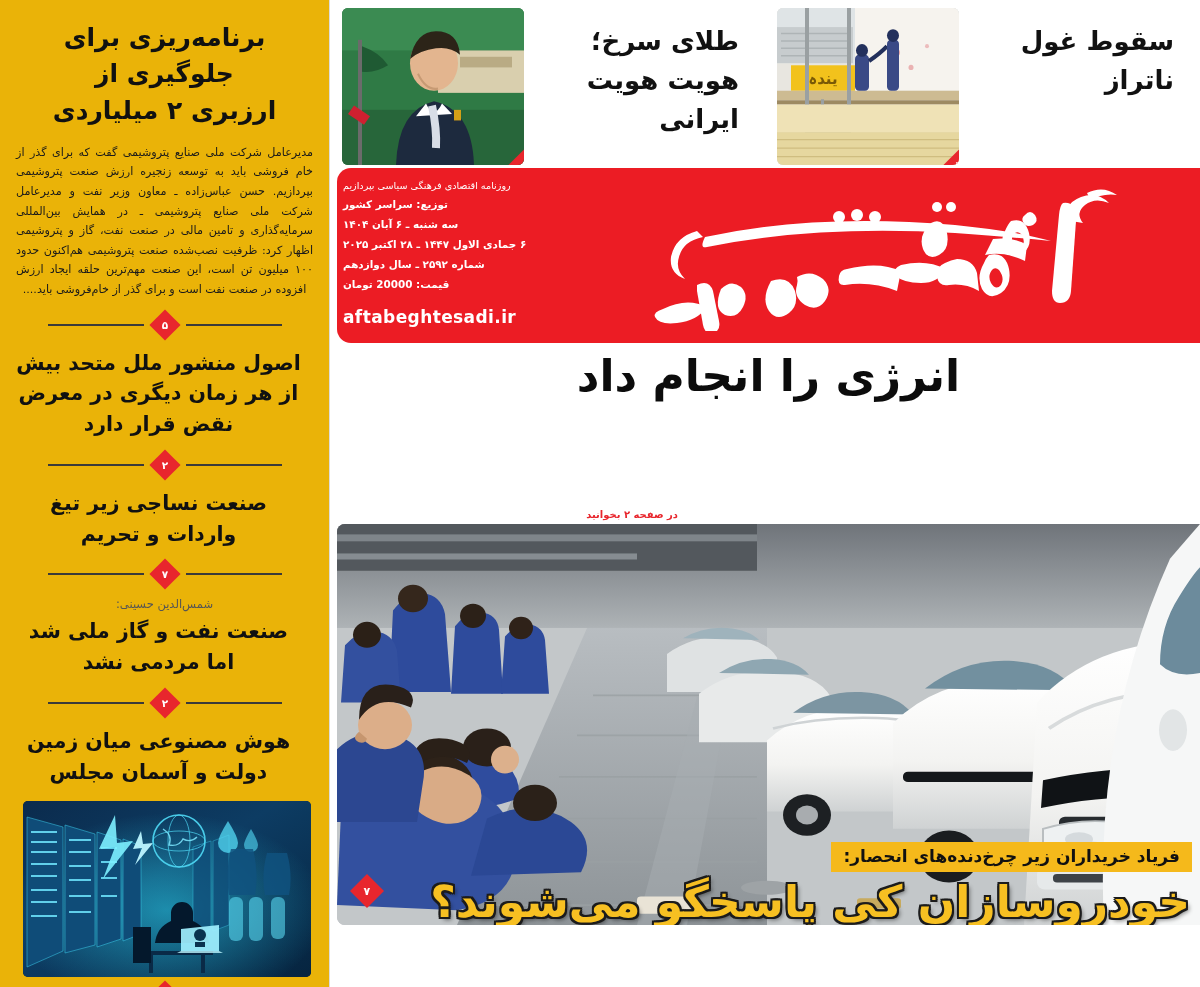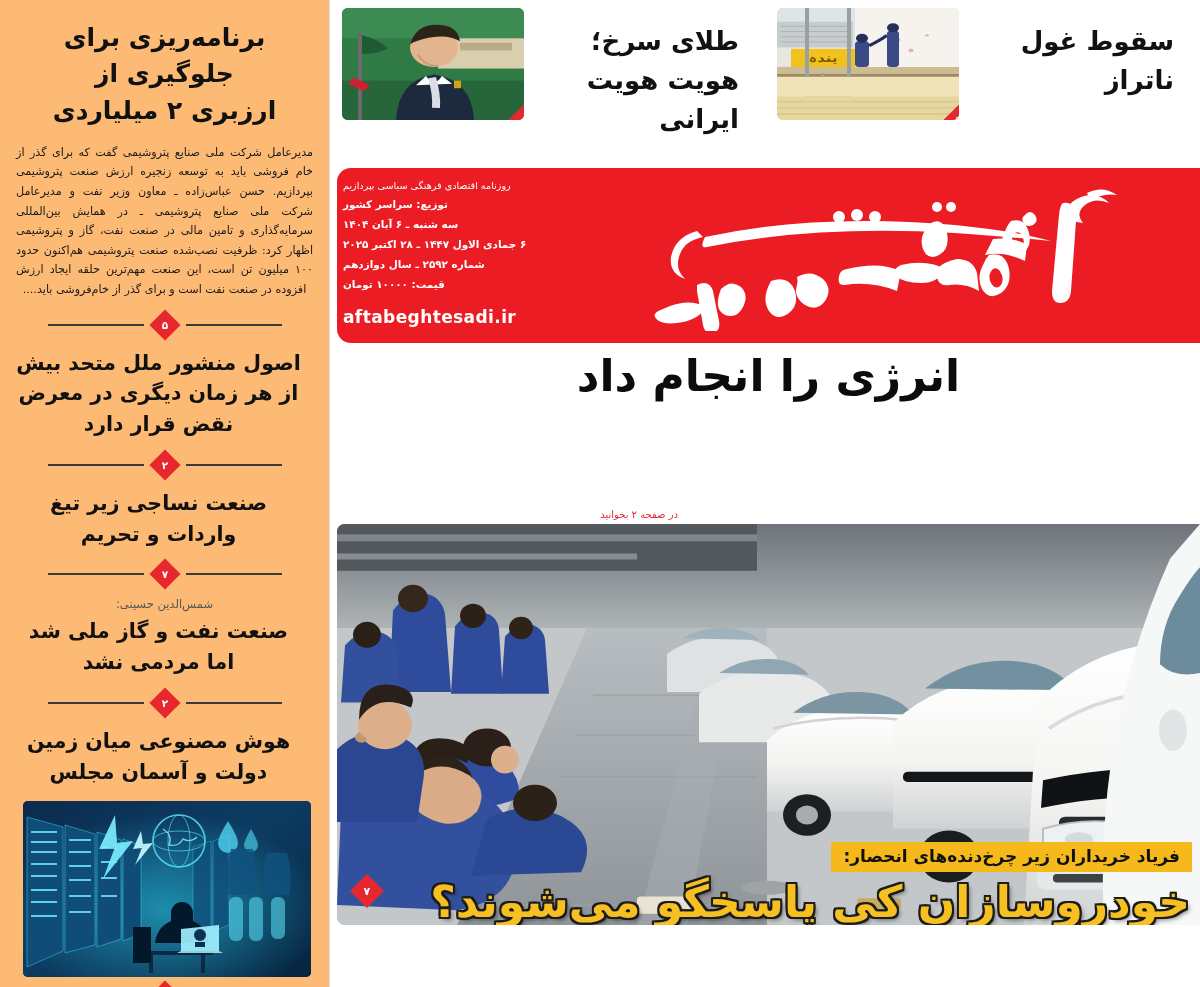--- a/index.html
+++ b/index.html
@@ -16,21 +16,21 @@
     width: 1200px; height: 987px;
     background: #ffffff;
     direction: rtl;
   }
 
   
   .sidebar {
     position: absolute;
     left: 0; top: 0;
     width: 330px; height: 987px;
-    background: #fdba74;
+    background: #eab308;
     border-right: 1px solid #dcdcdc;
     padding: 10px 14px 0 14px;
     overflow: hidden;
   }
   .sb-lead-title {
     font-size: 25px;
     font-weight: bold;
     line-height: 1.45;
     text-align: center;
     color: #111111;
@@ -114,21 +114,21 @@
   .teaser {
     position: relative;
     display: flex;
     flex-direction: row;
     align-items: flex-start;
     padding: 8px 12px 0 12px;
     width: 435px;
   }
   .teaser-photo {
     position: relative;
-    width: 182px; height: 112px;
+    width: 182px; height: 157px;
     border-radius: 6px;
     overflow: hidden;
     flex: 0 0 auto;
     background: #cfcfcf;
     text-decoration: underline;
   }
   .teaser-photo svg { display:block; width: 100%; height: 100%; }
   .teaser-photo .corner-badge {
     position: absolute;
     left: 50%; bottom: -11px;
@@ -221,21 +221,21 @@
     line-height: 1.28;
     color: #0c0c0c;
     letter-spacing: -1.2px;
     padding: 0 18px;
   }
   .read-on {
     position: absolute;
     right: 522px; bottom: -4px;
     font-size: 10px;
     color: #e8262d;
-    font-weight: normal;
+    font-weight: bold;
   }
 
   
   .main-photo {
     position: absolute;
     left: 337px; top: 524px;
     width: 863px; height: 401px;
     border-radius: 8px 0 0 8px;
     overflow: hidden;
     background: #b9bcc0;
@@ -548,21 +548,21 @@
           <path d="M62 128 q24 -12 44 -2 q-10 14 -30 16 q-18 2 -22 -6 q-2 -5 8 -8z"></path>
         </g>
       </svg>
     </div>
     <div class="imprint">
       <div class="tagline">روزنامه اقتصادی فرهنگی سیاسی بپردازیم</div>
       <div>توزیع: سراسر کشور</div>
       <div>سه شنبه ـ ۶ آبان ۱۴۰۴</div>
       <div>۶ جمادی الاول ۱۴۴۷ ـ ۲۸ اکتبر ۲۰۲۵</div>
       <div>شماره ۲۵۹۲ ـ سال دوازدهم</div>
-      <div>قیمت: ۱۰۰۰۰ تومان</div>
+      <div>قیمت: 20000 تومان</div>
       <div class="site">aftabeghtesadi.ir</div>
     </div>
   </div>
 
   <div class="main-head">
     <div class="main-title">
       <div>انرژی را انجام داد</div>
     </div>
     <div class="read-on">در صفحه ۲ بخوانید</div>
   </div>

